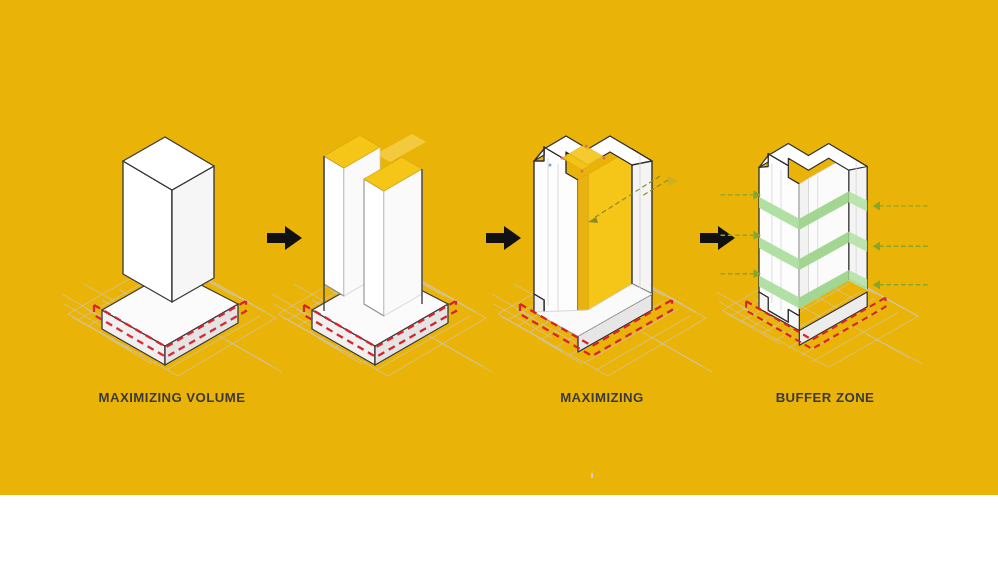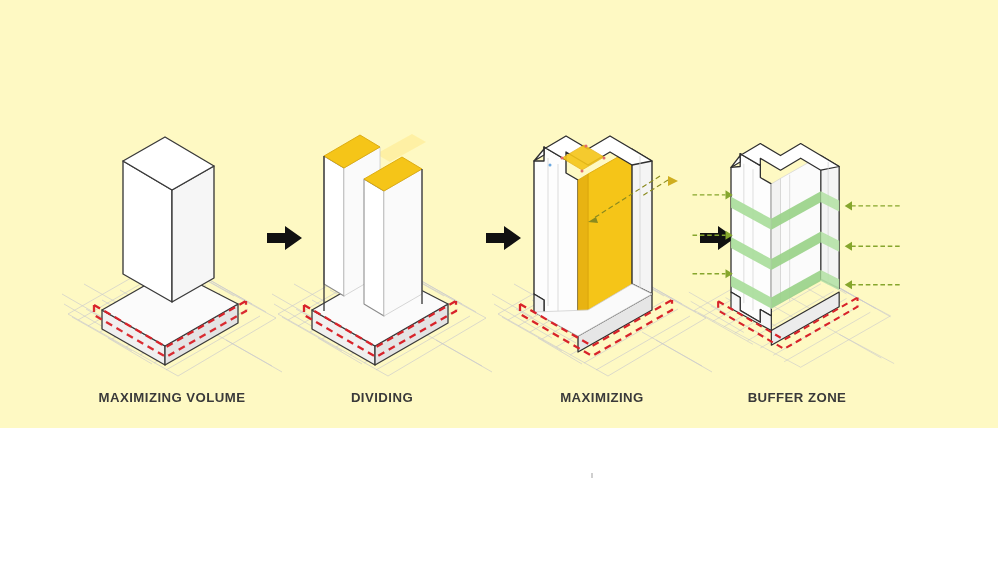--- a/index.html
+++ b/index.html
@@ -11,22 +11,22 @@
   body {
     width: 998px;
     height: 562px;
     font-family: "Liberation Sans", sans-serif;
     overflow: hidden;
     position: relative;
   }
   #diagram-board {
     position: relative;
     width: 998px;
-    height: 428px;
-    background: #fef9c3;
+    height: 495px;
+    background: #eab308;
   }
   .panel {
     position: absolute;
     top: 118px;
     width: 220px;
     height: 300px;
   }
   .panel-art {
     position: absolute;
     left: 0;
@@ -43,21 +43,21 @@
     font-family: "Liberation Sans", sans-serif;
     font-size: 13.2px;
     font-weight: bold;
     letter-spacing: 0.45px;
     color: #3a3a3a;
     white-space: nowrap;
   }
   #panel-1 { left: 62px; }
   #panel-2 { left: 272px; }
   #panel-3 { left: 492px; }
-  #panel-4 { left: 687px; }
+  #panel-4 { left: 715px; }
 
   .step-arrow {
     position: absolute;
     top: 222px;
     width: 40px;
     height: 32px;
   }
   #arrow-1 { left: 265px; }
   #arrow-2 { left: 484px; }
   #arrow-3 { left: 698px; }
@@ -181,21 +181,20 @@
       </g>
 
       <g fill="none" stroke="#3a3a3a" stroke-width="1.35" stroke-linejoin="round">
         <path d="M52 38 L52 193"></path>
         <path d="M150 51 L150 186"></path>
       </g>
 
       <path d="M32 187 L32 197 L104 239 L184 193 L184 183" fill="none" stroke="#d8232a" stroke-width="2.3" stroke-dasharray="7 5"></path>
       <path d="M32 187 L104 229 L184 183" fill="none" stroke="#d8232a" stroke-width="2.3" stroke-dasharray="7 5"></path>
     </svg>
-    <div class="panel-caption">DIVIDING</div>
   </div>
 
   <svg class="step-arrow" id="arrow-2" viewBox="0 0 40 32">
     <path d="M2 11 H20 V4 L37 16 L20 28 V21 H2 Z" fill="#111111"></path>
   </svg>
 
   <div class="panel" id="panel-3">
     <svg class="panel-art" viewBox="0 0 220 262">
       <g stroke="#c9c9cd" stroke-width="0.65" fill="none">
         <path d="M6 196 L104 140 L214 200 L116 258 Z"></path>

